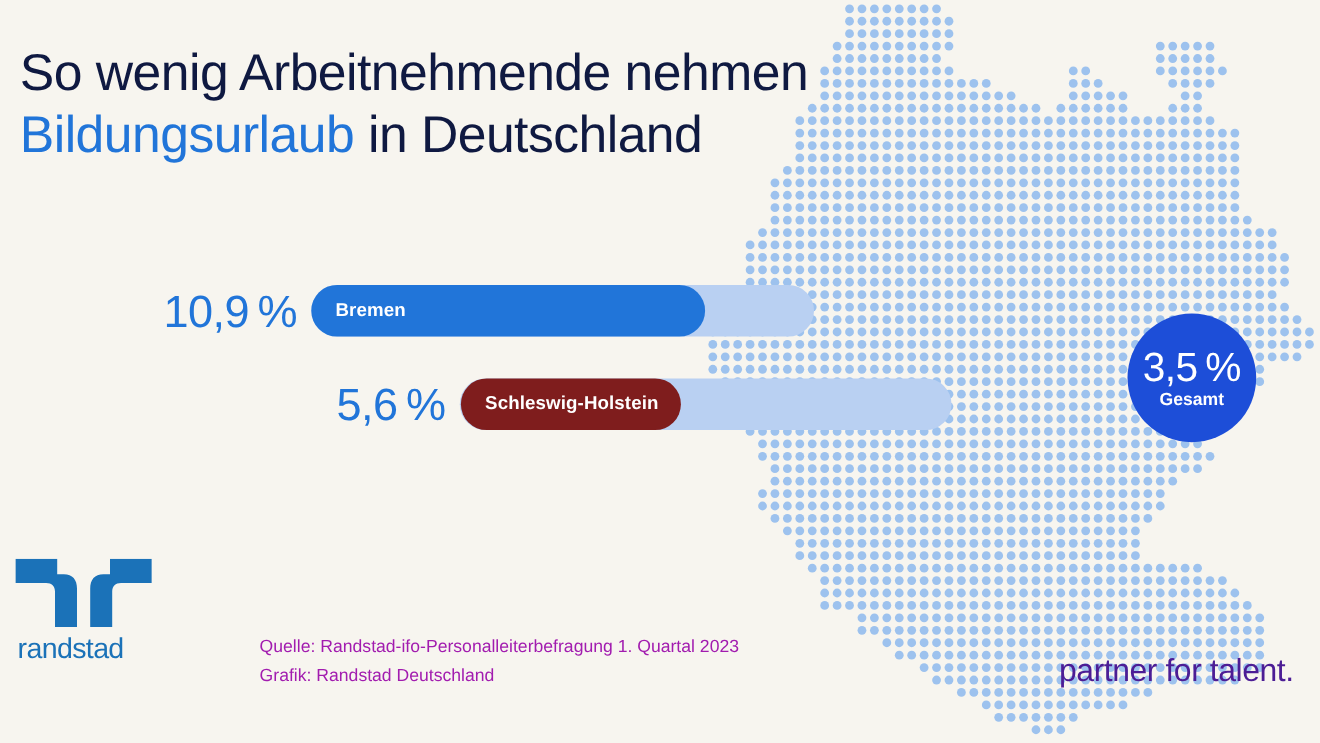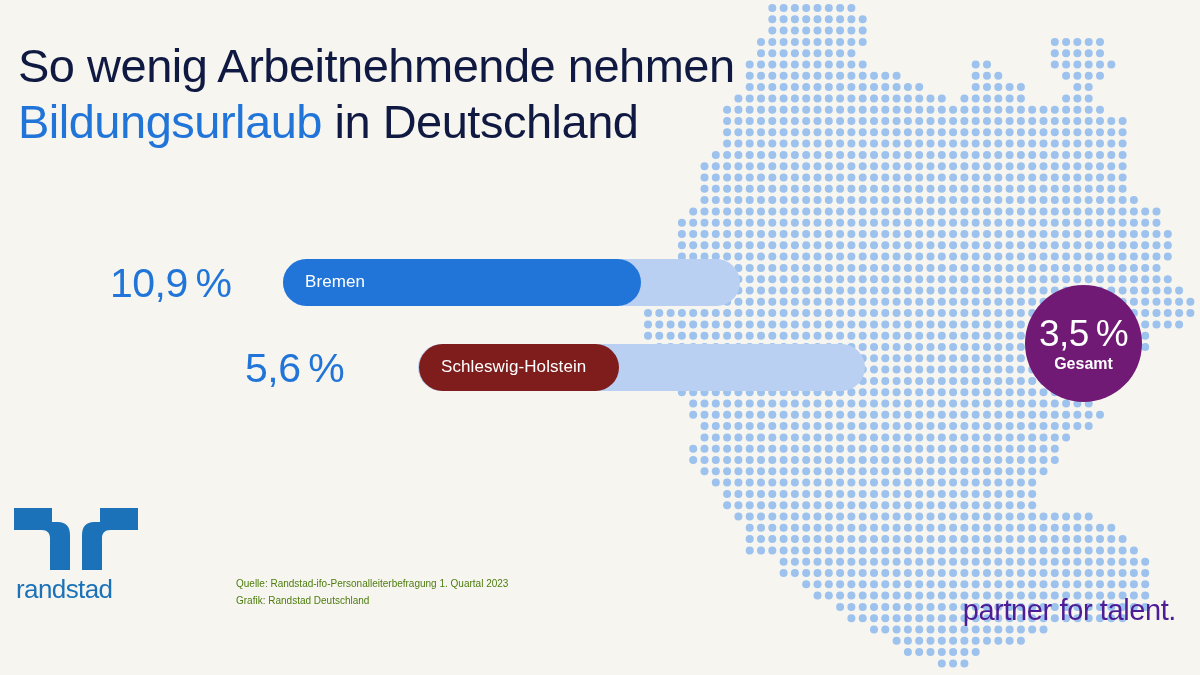--- a/index.html
+++ b/index.html
@@ -66,41 +66,41 @@
     display: flex;
     align-items: center;
   }
   .bar-pct {
     position: absolute;
     font-size: 41px;
     font-weight: 400;
     color: #2175d9;
     letter-spacing: -0.5px;
     white-space: nowrap;
-    text-align: left;
+    text-align: right;
   }
   .bar-track {
     position: absolute;
     height: 47px;
     background: #b9d0f2;
     border-radius: 24px;
   }
   .bar-fill {
     position: absolute;
     height: 47px;
     border-radius: 24px;
     display: flex;
     align-items: center;
     box-sizing: border-box;
     padding-left: 22px;
   }
   .bar-label {
     color: #ffffff;
     font-size: 17px;
-    font-weight: 400;
+    font-weight: 700;
     white-space: nowrap;
     letter-spacing: 0.1px;
   }
 
   
   #row-bremen .bar-pct   { left: 110px; width: 160px; top: 2px; }
   #row-bremen .bar-track { left: 283px; width: 457px; }
   #row-bremen .bar-fill  { left: 283px; width: 358px; background: #2175d9; }
 
   #row-hamburg .bar-pct   { left: 175px; width: 160px; top: 2px; }
@@ -112,21 +112,21 @@
   #row-sh .bar-fill  { left: 419px; width: 200px; background: #7f1d1d; }
 
   
   #total-bubble {
     position: absolute;
     left: 1025px;
     top: 285px;
     width: 117px;
     height: 117px;
     border-radius: 50%;
-    background: #701a75;
+    background: #1d4ed8;
     z-index: 4;
     display: flex;
     flex-direction: column;
     align-items: center;
     justify-content: center;
   }
   #total-value {
     color: #ffffff;
     font-size: 37px;
     font-weight: 400;
@@ -158,22 +158,22 @@
     margin-top: 4px;
     margin-left: 2px;
   }
 
   
   #source-block {
     position: absolute;
     left: 236px;
     top: 576px;
     z-index: 4;
-    color: #4d7c0f;
-    font-size: 10px;
+    color: #a21caf;
+    font-size: 16px;
     line-height: 1.65;
   }
   .source-line { white-space: nowrap; }
 
   
   #tagline {
     position: absolute;
     right: 24px;
     top: 594px;
     z-index: 4;

